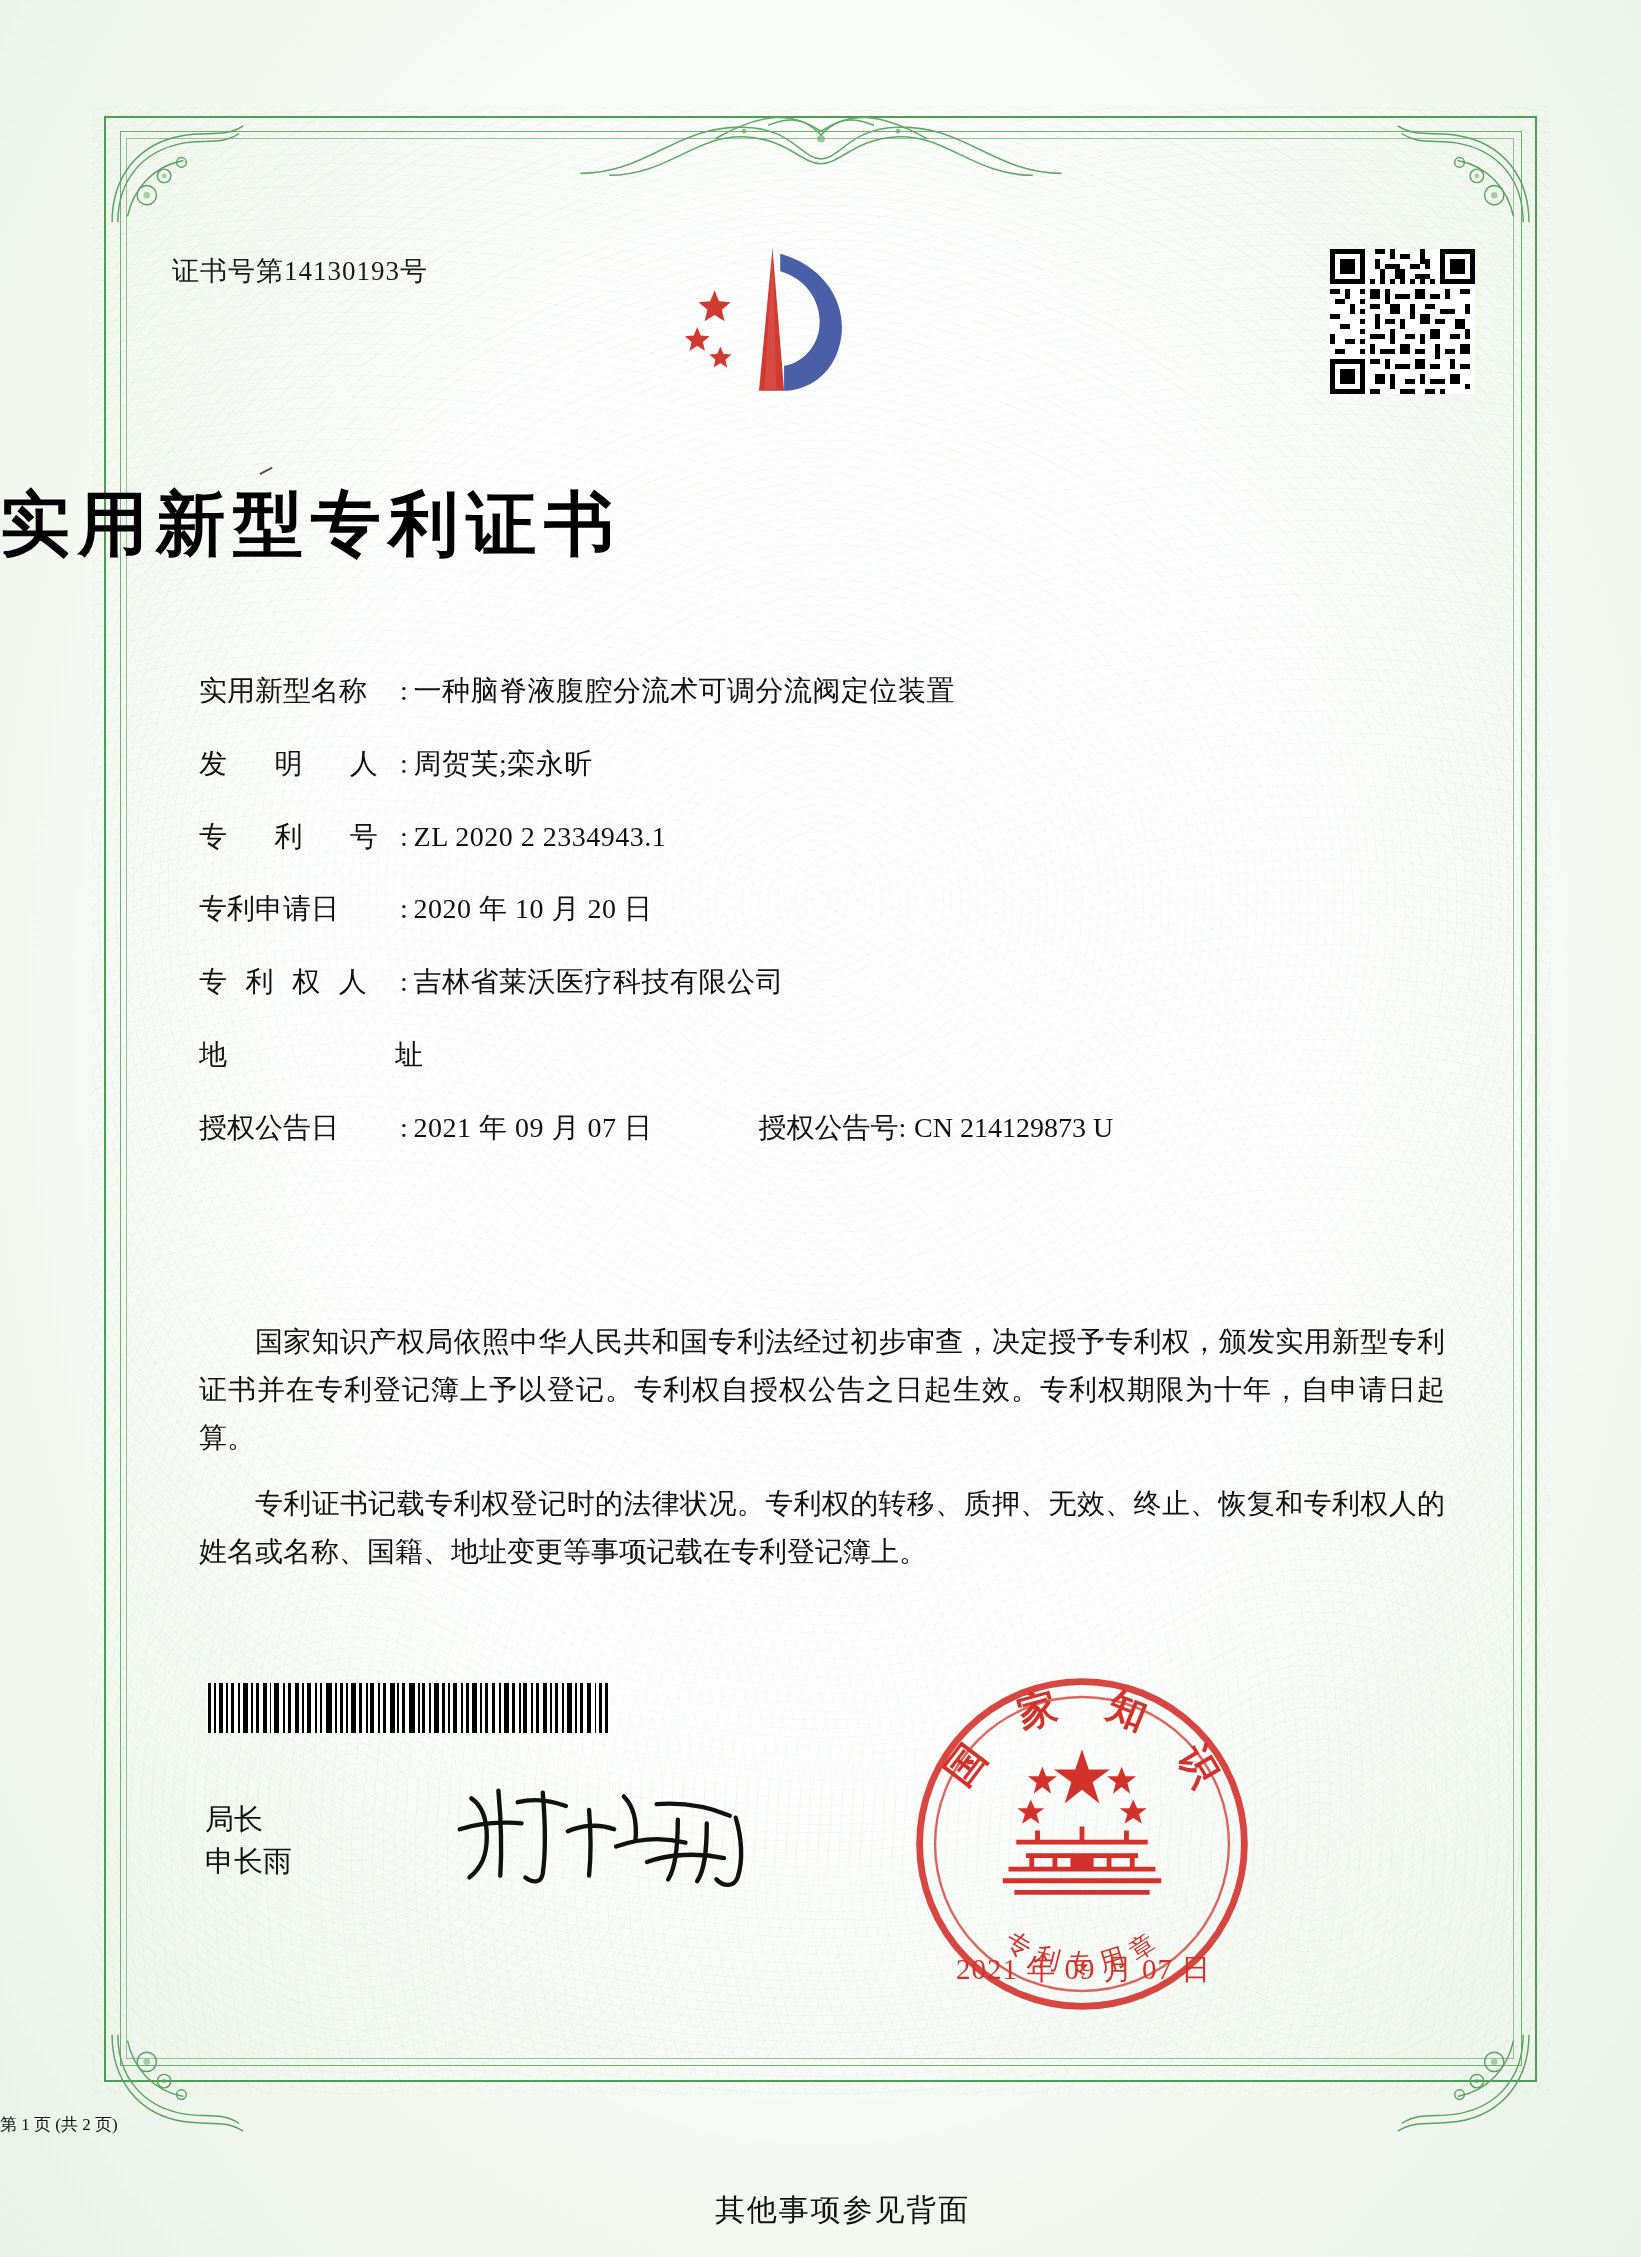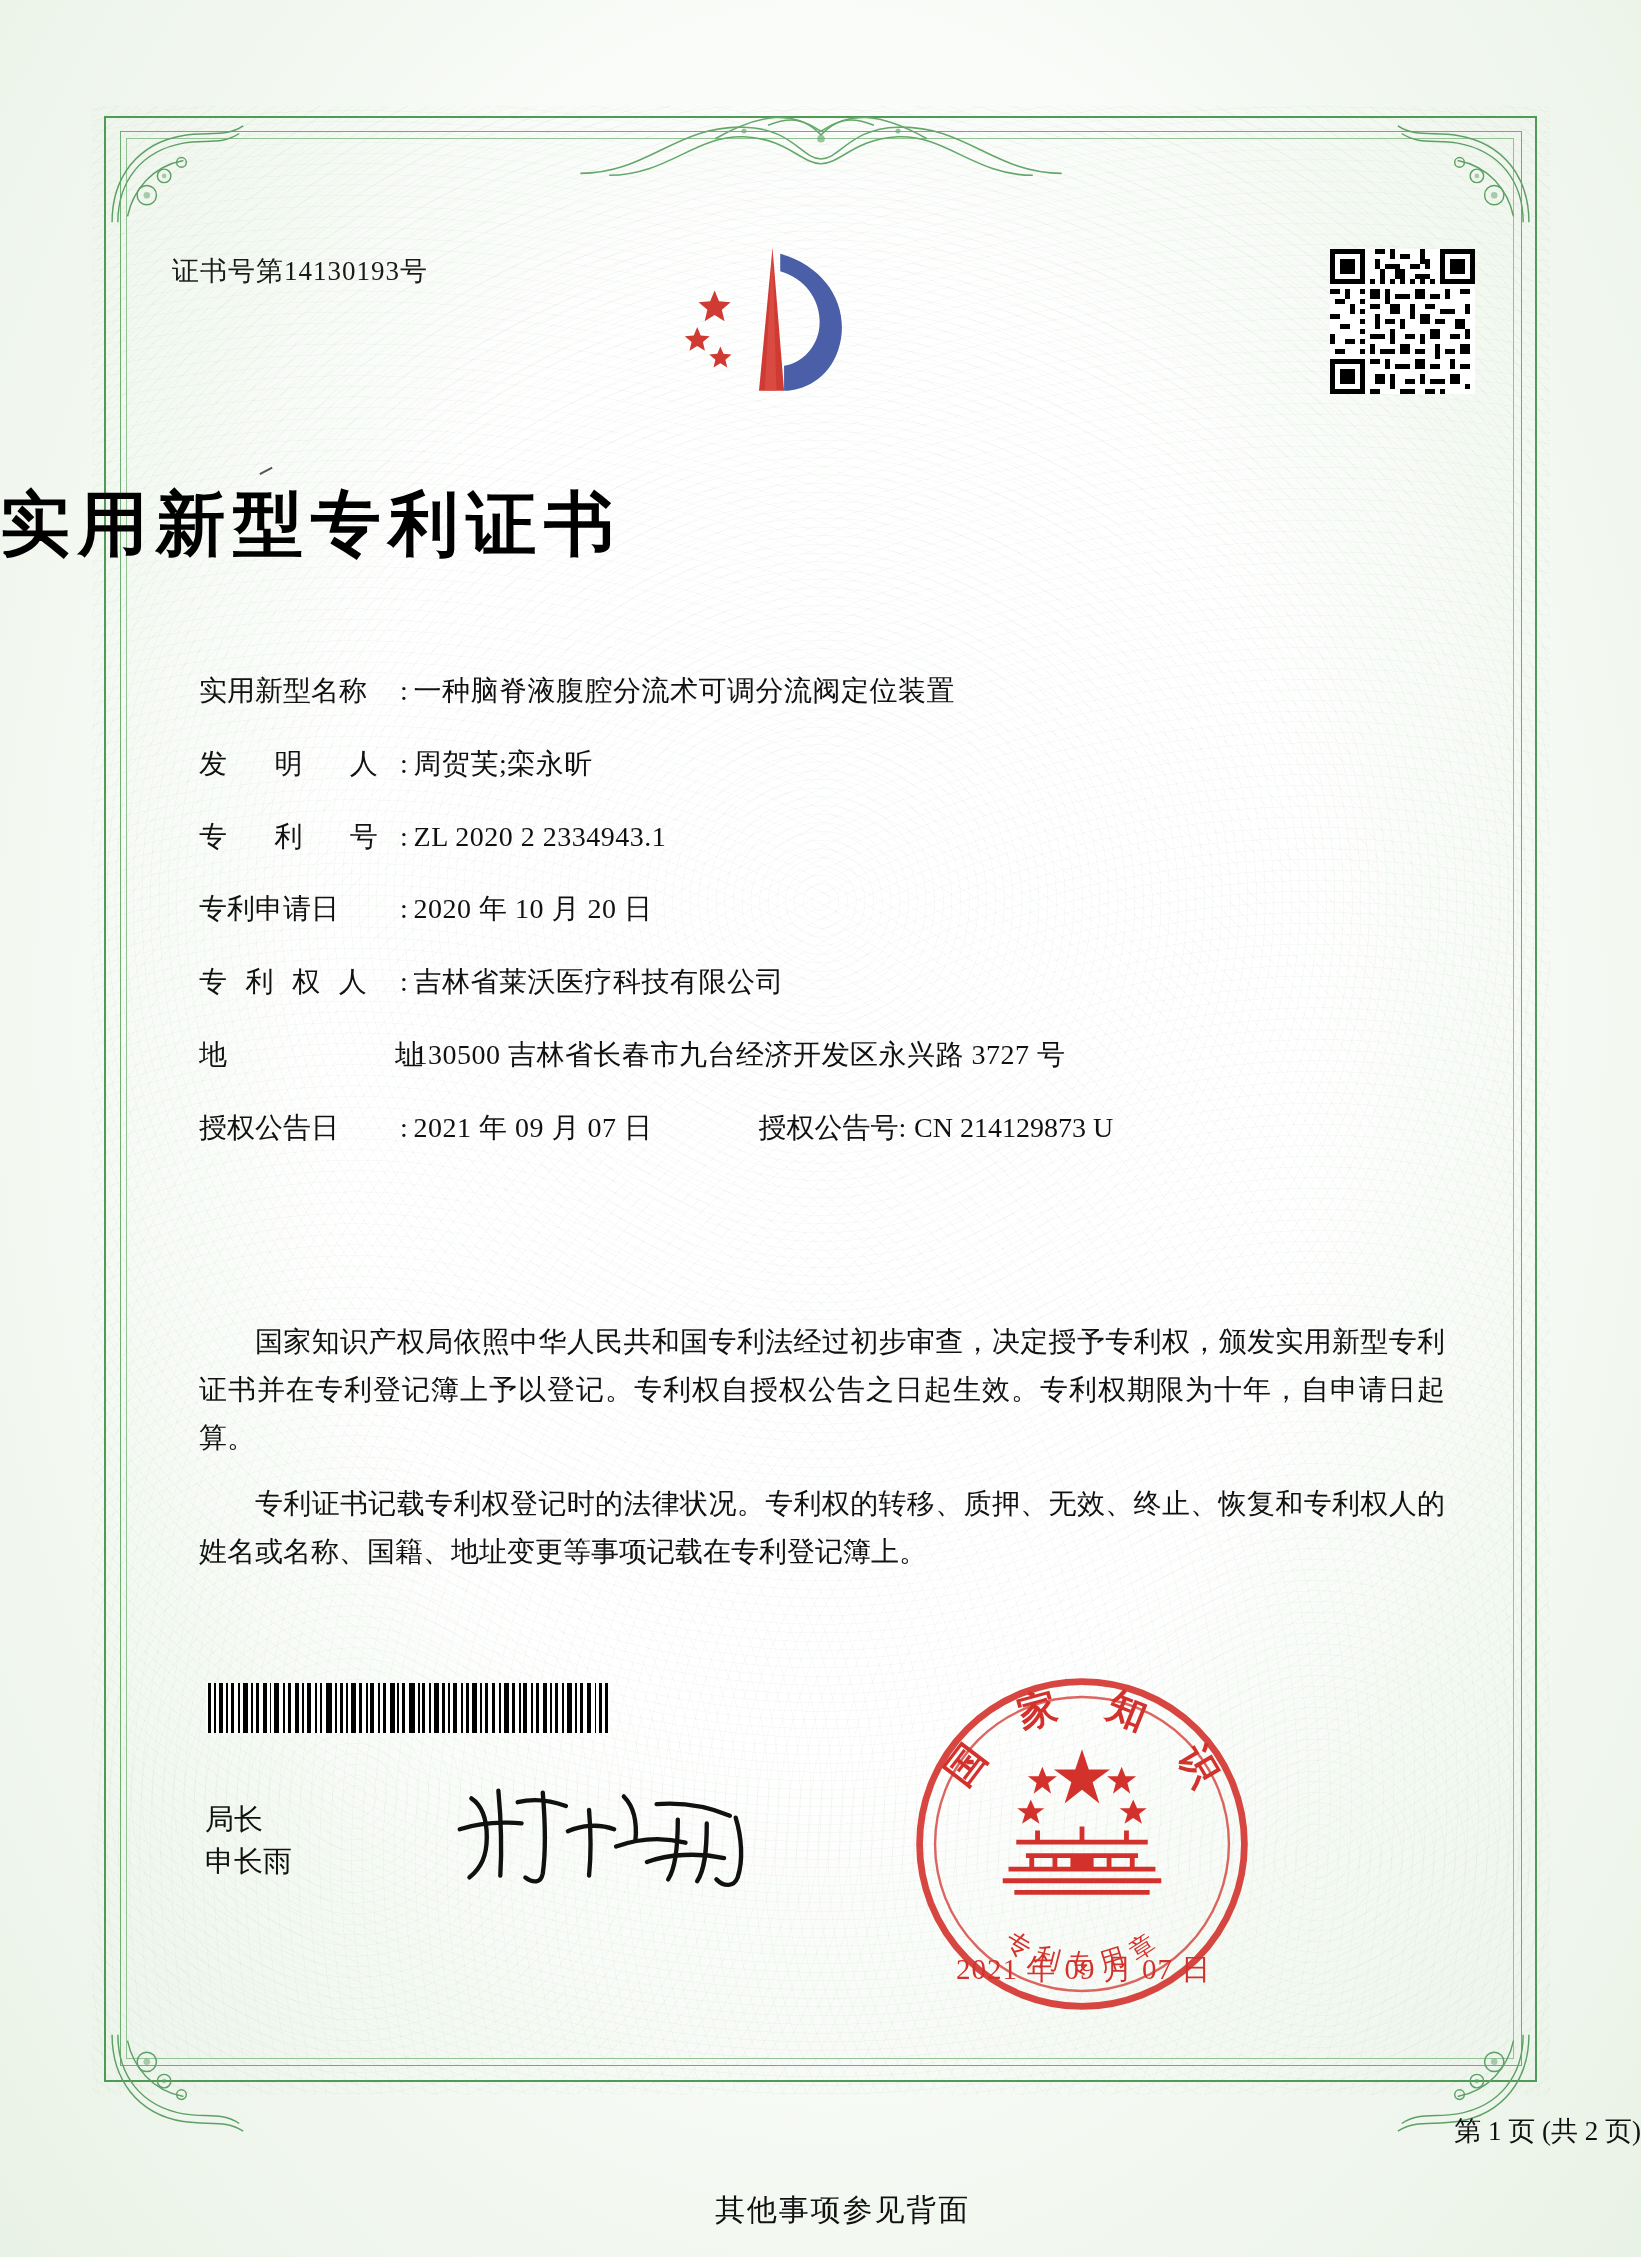--- a/index.html
+++ b/index.html
@@ -216,22 +216,22 @@
     font-size: 29px;
     color: #d3322c;
     letter-spacing: 1px;
     white-space: nowrap;
   }
 
   
   .page-num {
     position: absolute;
     left: 0; right: 0; top: 2113px;
-    text-align: right;
-    font-size: 27px;
+    text-align: left;
+    font-size: 17px;
     color: #111;
   }
   .back-note {
     position: absolute;
     left: 0; right: 0; top: 2190px;
     text-align: center;
     font-size: 30px;
     color: #111;
     letter-spacing: 1.9px;
     padding-left: 44px;
@@ -491,21 +491,20 @@
 
     <div class="frow">
       <span class="flabel sp3">专 利 权 人</span>
       <span class="fcolon">:</span>
       <span class="fvalue">吉林省莱沃医疗科技有限公司</span>
     </div>
 
     <div class="frow">
       <span class="flabel sp2">地　　　址</span>
       <span class="fcolon">:</span>
-      <span class="fvalue">130500 吉林省长春市九台经济开发区永兴路 3727 号</span>
     </div>
 
     <div class="frow dual">
       <span class="flabel">授权公告日</span>
       <span class="fcolon">:</span>
       <span class="fvalue">2021 年 09 月 07 日</span>
       <span class="dual-label">授权公告号</span>
       <span>:</span>
       <span class="dual-value">CN 214129873 U</span>
     </div>

